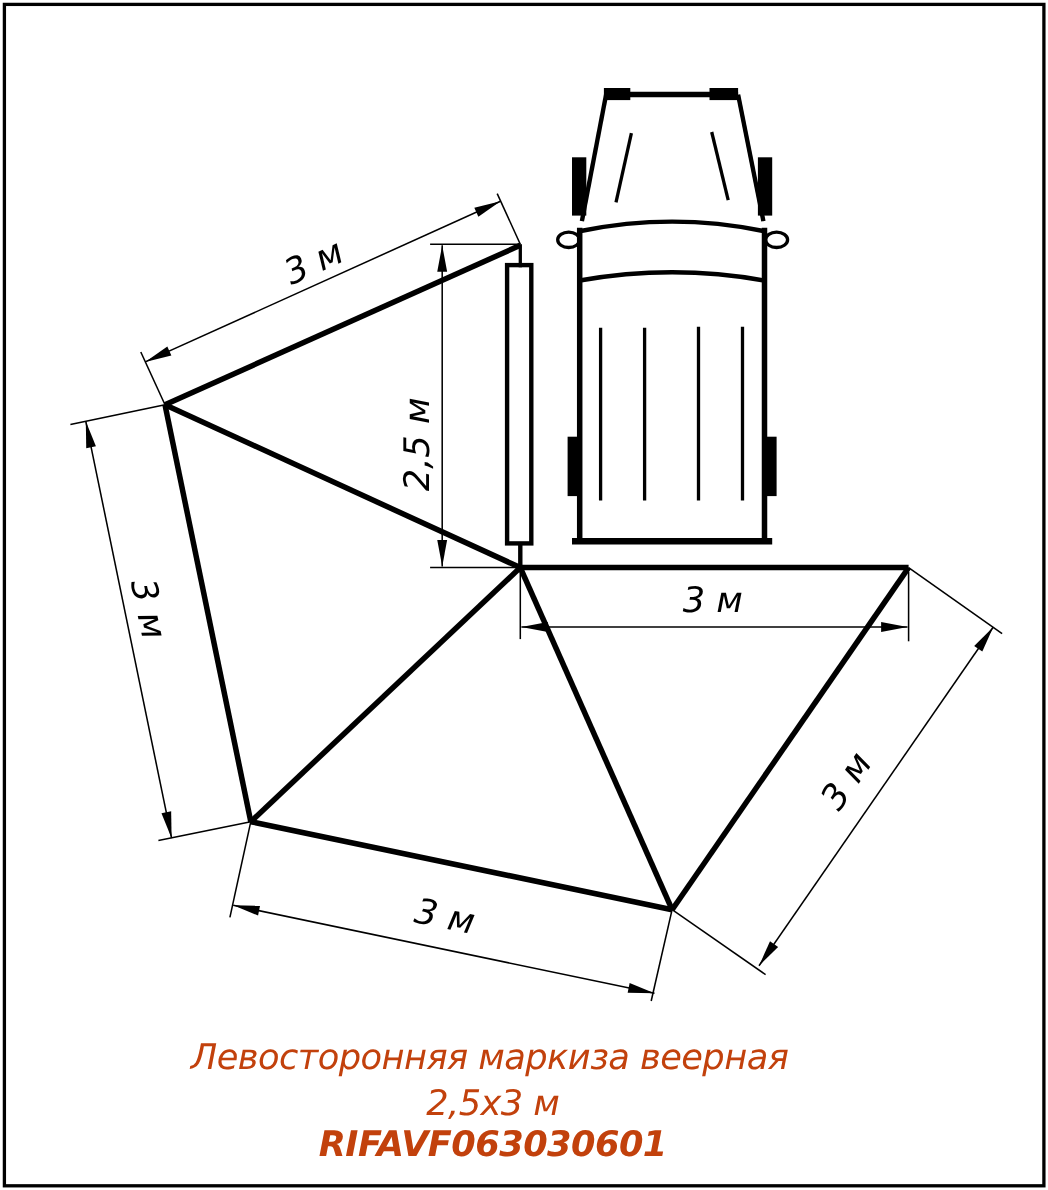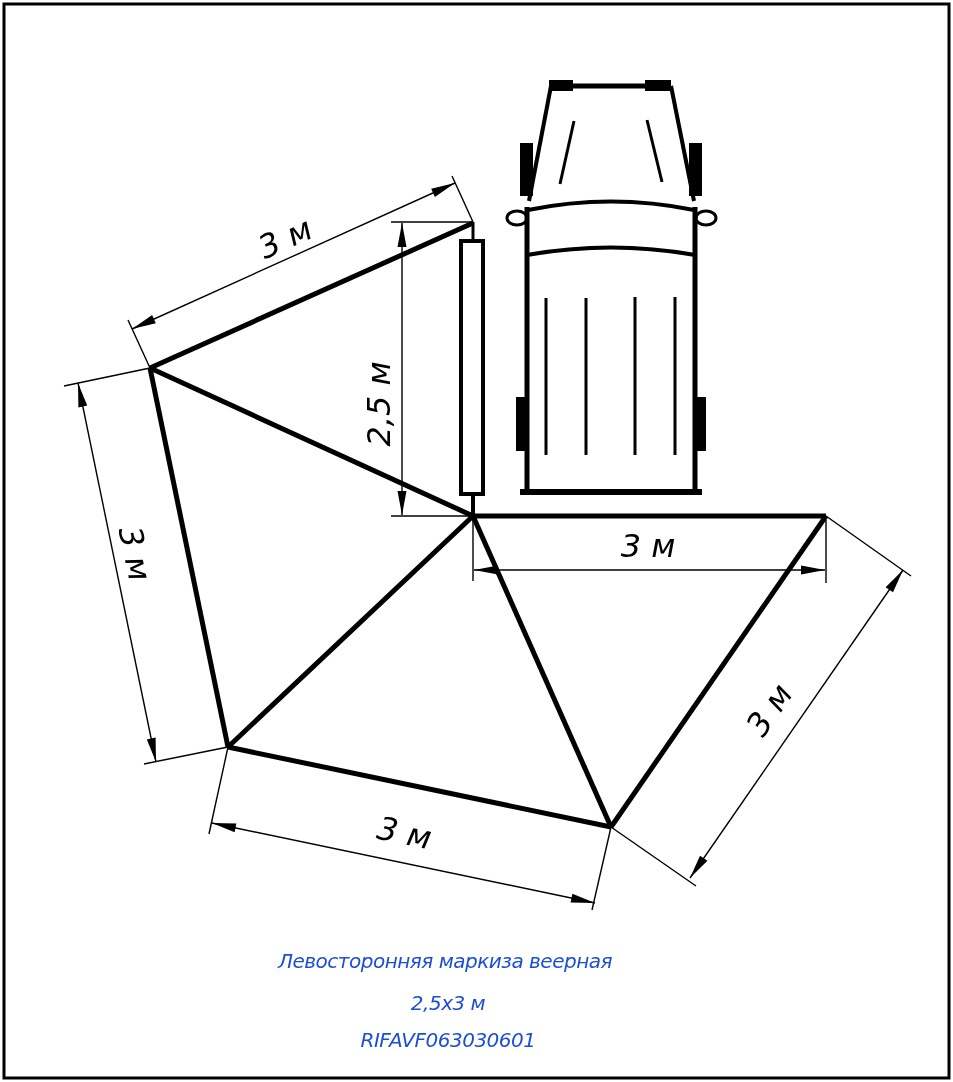--- a/index.html
+++ b/index.html
@@ -5,21 +5,21 @@
   html,body{margin:0;padding:0;background:#ffffff;}
   body{width:953px;height:1082px;position:relative;overflow:hidden;
        font-family:"DejaVu Sans",sans-serif;}
   svg.drawing{position:absolute;left:0;top:0;width:953px;height:1082px;}
   svg [data-kind="stroke"]{stroke:#000000;fill:none;stroke-linecap:butt;}
   svg [data-kind="fill"]{fill:#000000;stroke:none;}
   svg [data-kind="white"]{stroke:#000000;fill:#ffffff;}
   svg text{fill:#000000;stroke:none;font-family:"DejaVu Sans",sans-serif;
            font-style:italic;text-anchor:middle;dominant-baseline:middle;}
   .caption-line{position:absolute;transform:translate(-50%,-50%);
-    font-style:italic;font-size:20px;color:#1d4ed8;white-space:nowrap;
+    font-style:italic;font-size:32px;color:#c2410c;white-space:nowrap;
     font-family:"DejaVu Sans",sans-serif;letter-spacing:-0.5px;}
 </style>
 </head>
 <body>
 
 <svg class="drawing" xmlns="http://www.w3.org/2000/svg" viewBox="0 0 953 1082">
     <rect x="4" y="4" width="945" height="1074" stroke-width="3" data-kind="stroke"></rect>
     <line x1="551" y1="86" x2="671" y2="86" stroke-width="5" data-kind="stroke"></line>
     <line x1="551" y1="86" x2="529" y2="201" stroke-width="4" data-kind="stroke"></line>
     <line x1="671" y1="86" x2="694" y2="201" stroke-width="4" data-kind="stroke"></line>
@@ -86,13 +86,13 @@
     <text transform="translate(286,240) rotate(-24.5)" font-size="32" data-kind="text">3 м</text>
     <text transform="translate(133,554) rotate(78)" font-size="32" data-kind="text">3 м</text>
     <text transform="translate(404,835) rotate(11.5)" font-size="32" data-kind="text">3 м</text>
     <text transform="translate(771,711) rotate(-55.5)" font-size="32" data-kind="text">3 м</text>
     <text transform="translate(648,548)" font-size="32" data-kind="text">3 м</text>
     <text transform="translate(381,404) rotate(-90)" font-size="32" data-kind="text">2,5 м</text>
   </svg>
 
 <div class="caption-line" style="left: 445px; top: 961px;">Левосторонняя маркиза веерная</div>
 <div class="caption-line" style="left: 448px; top: 1003px; font-style: italic;">2,5х3 м</div>
-<div class="caption-line" style="left: 448px; top: 1040px;">RIFAVF063030601</div>
+<div class="caption-line" style="left: 448px; top: 1040px; font-weight: bold;">RIFAVF063030601</div>
 
 </body></html>

